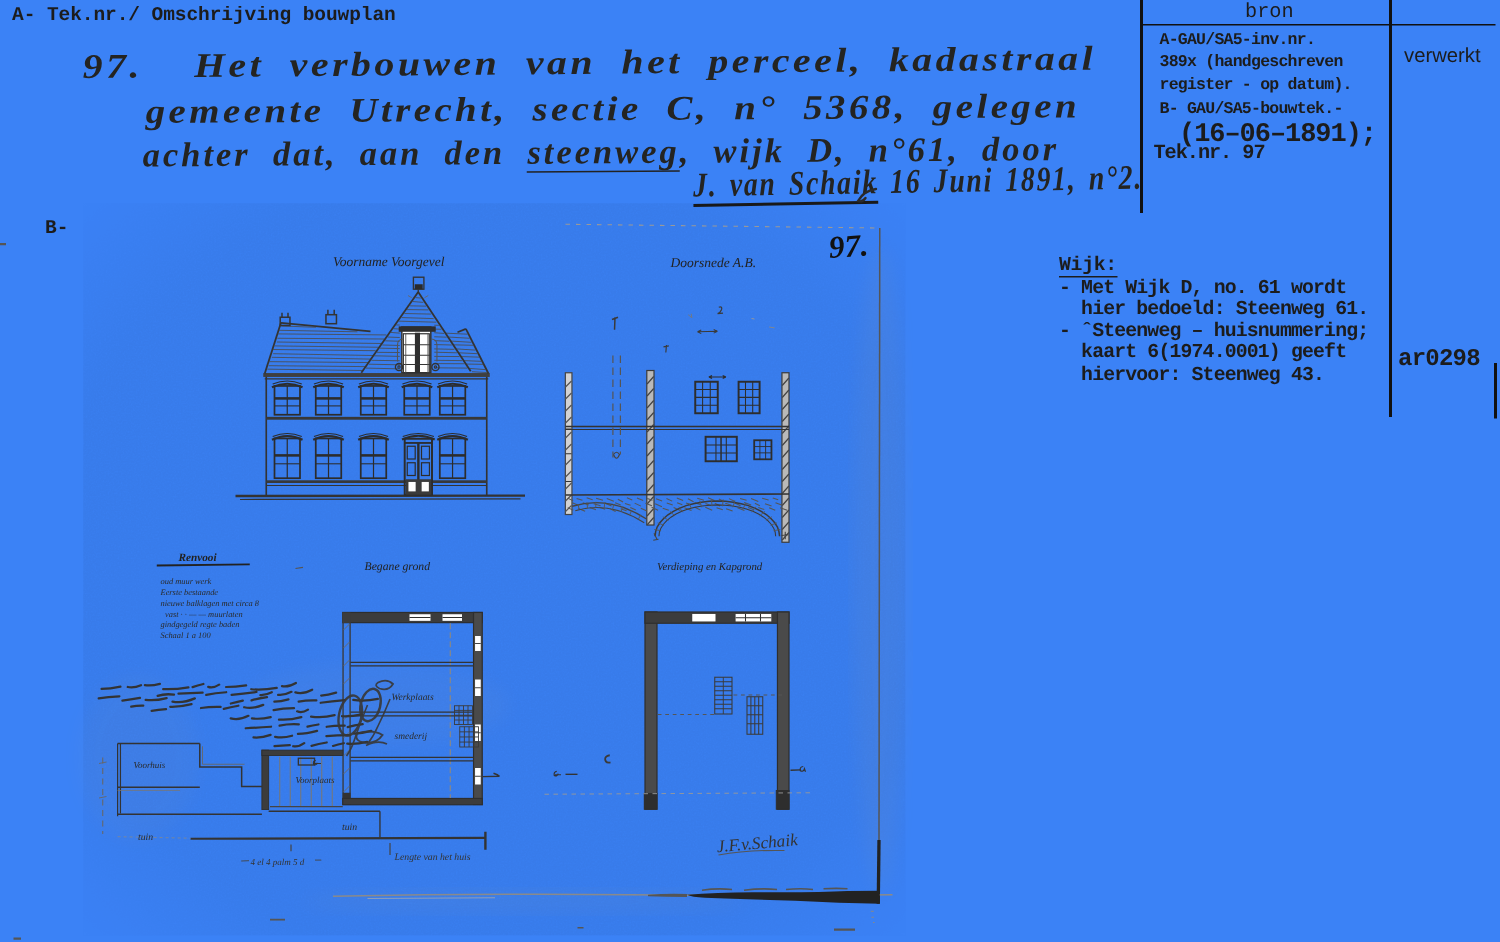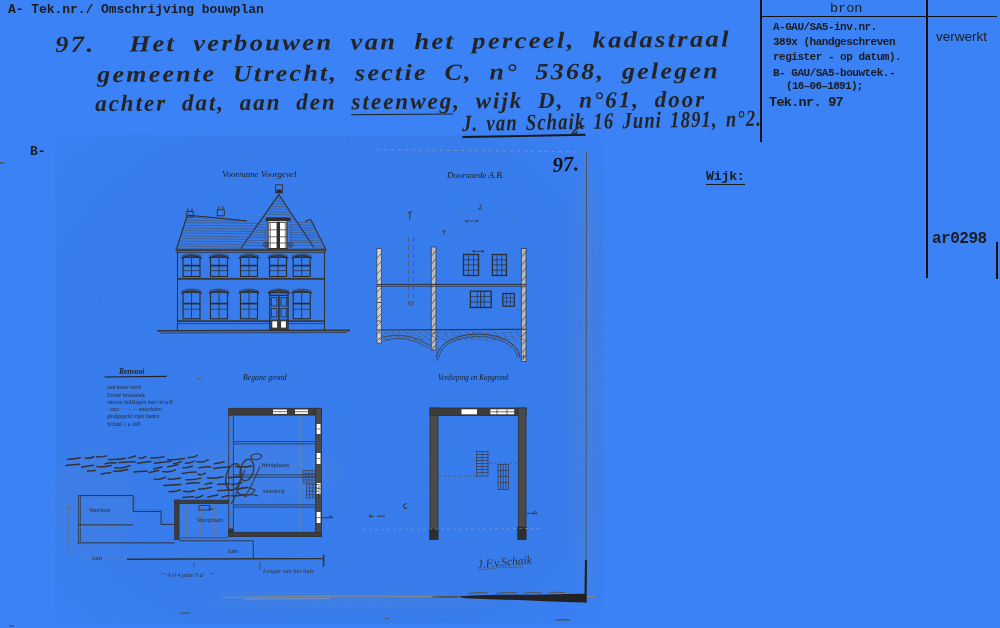--- a/index.html
+++ b/index.html
@@ -27,36 +27,41 @@
 
 <div class="tw" style="left:830px;top:1px;font-size:13.5px;font-family:Liberation Mono, monospace;font-weight:normal;">bron</div>
 
 <div class="tw" style="left:936px;top:1px;font-size:13.5px;font-family:'Liberation Sans',sans-serif;font-weight:normal;margin-top:28px;">verwerkt</div>
 
 <div class="tw" style="left:773px;top:20px;font-size:11px;line-height:15.2px;letter-spacing:-0.5px;">A-GAU/SA5-inv.nr.
 389x (handgeschreven
 register - op datum).
 B- GAU/SA5-bouwtek.-</div>
 
-<div class="tw" style="left:786px;top:80px;font-size:11px;letter-spacing:-0.7px;">(16–06–1891);</div>
+<div class="tw" style="left:786px;top:80px;font-size:18px;letter-spacing:-0.7px;">(16–06–1891);</div>
 
 <div class="tw" style="left:769px;top:95px;font-size:13.5px;letter-spacing:-0.7px;">Tek.nr. 97</div>
 
 <div class="hw" style="left:55px;top:32px;font-size:23px;letter-spacing:2px;word-spacing:7px;transform:scaleX(1.155) rotate(-0.55deg);">97.  Het verbouwen van het perceel, kadastraal</div>
 
 <div class="hw" style="left:97px;top:62px;font-size:23px;letter-spacing:2px;word-spacing:7px;transform:scaleX(1.13) rotate(-0.4deg);">gemeente Utrecht, sectie C, n° 5368, gelegen</div>
 
 <div class="hw" style="left:95px;top:91px;font-size:23px;letter-spacing:2px;word-spacing:7px;transform:scaleX(1.0) rotate(-0.4deg);">achter dat, aan den <span style="border-bottom:1.5px solid #222;margin-top:17px;">steenweg</span>, wijk D, n°61, door</div>
 
 <div class="hw" style="left:462px;top:111px;font-size:23px;letter-spacing:1.5px;word-spacing:3px;transform:scaleX(0.80) rotate(-0.8deg);"><span style="border-bottom:2.5px solid #1a1a1a;">J. van Schaik</span> 16 Juni 1891, n°2.</div>
 
 <div class="tw" style="left:30px;top:144px;font-size:13px;">B-</div>
 
 <div class="tw" style="left:706px;top:169px;font-size:13.2px;letter-spacing:-0.2px;"><span style="border-bottom:1.8px solid #1c1c1c;">Wijk:</span></div>
 
+<div class="tw" style="left:706px;top:185px;font-size:13.2px;line-height:14.4px;letter-spacing:-0.55px;">- Met Wijk D, no. 61 wordt
+  hier bedoeld: Steenweg 61.
+- ˆSteenweg – huisnummering;
+  kaart 6(1974.0001) geeft
+  hiervoor: Steenweg 43.</div>
 
 <div class="tw" style="left:932px;top:230px;font-size:16px;letter-spacing:-0.5px;">ar0298</div>
 
 <div class="ln" style="left:996px;top:242px;width:1.5px;height:37px;"></div>
 
 <svg width="1000" height="628" viewBox="0 0 1000 628" fill="none" stroke="#2a2a2a" stroke-width="1">
 <defs>
   <filter id="nz" x="0" y="0" width="100%" height="100%">
     <feTurbulence type="fractalNoise" baseFrequency="0.9" numOctaves="2" seed="7" result="t"></feTurbulence>
     <feColorMatrix in="t" type="matrix" values="0 0 0 0 0  0 0 0 0 0  0 0 0 0 0  0.6 0.6 0.6 0 0"></feColorMatrix>

